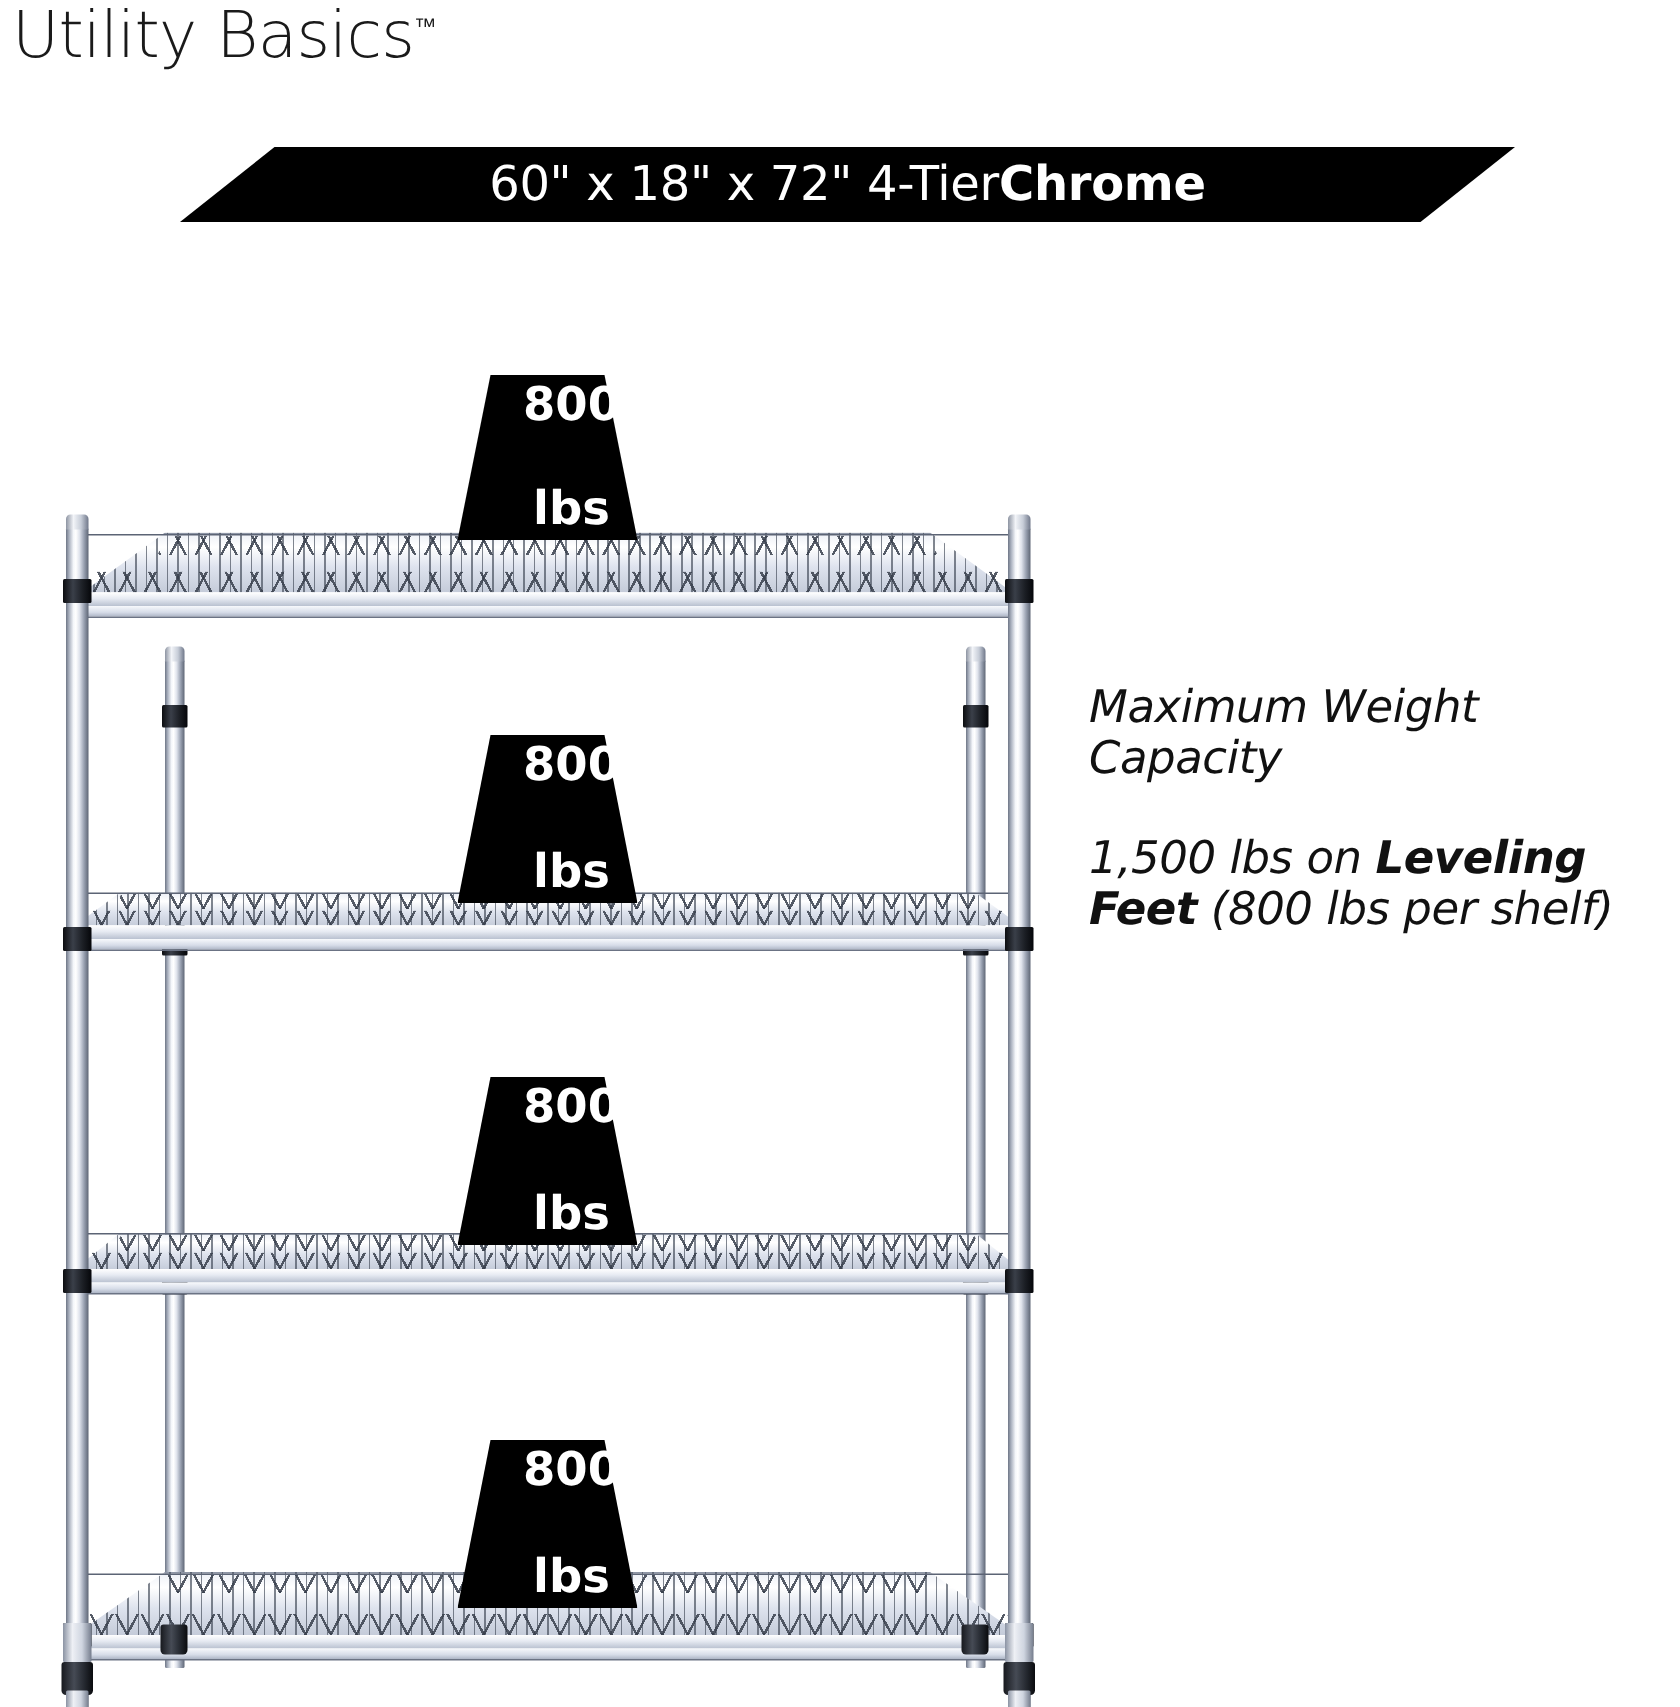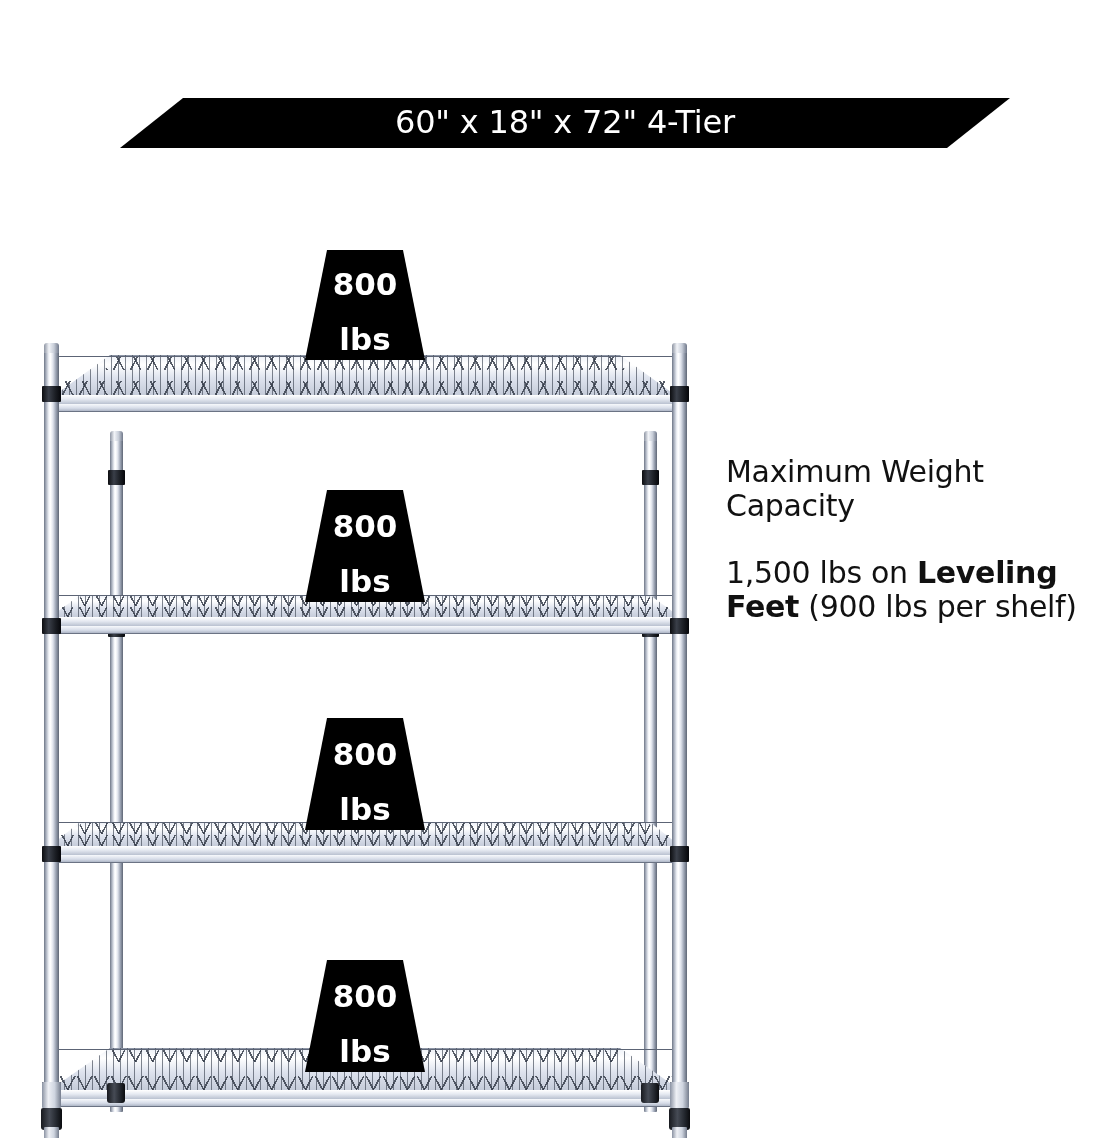--- a/index.html
+++ b/index.html
@@ -38,21 +38,21 @@
   .banner-text b{font-weight:700;}
 
   
   .info{
     position:absolute;left:726px;top:455px;width:394px;
     color:#111111;
     font-family:"DejaVu Sans", sans-serif;
     font-size:30px;line-height:1.12;font-weight:400;
     letter-spacing:-0.3px;
   }
-  .info p{margin:0 16px 34px 0;}
+  .info p{margin:0 16px 34px 0;font-style:italic;}
   .info p:last-child{margin-bottom:0;}
   .info b{font-weight:700;}
 
   
   .rack{position:absolute;left:0px;top:330px;width:730px;height:808px;}
 
   
   .post{
     position:absolute;
     background:linear-gradient(to right,
@@ -122,36 +122,40 @@
     border-bottom:1px solid #6b7384;
   }
 
   
   .callout{position:absolute;}
   .callout .shape{
     position:absolute;left:0;top:0;width:100%;height:100%;
     background:#000000;
   }
   .callout .label{
-    position:absolute;left:0;top:0;width:100%;height:100%;
-    display:flex;flex-direction:column;align-items:center;justify-content:flex-end;
+    position:absolute;left:16px;top:0;width:100%;height:100%;
+    display:flex;flex-direction:column;align-items:center;justify-content:space-between;
     color:#ffffff;font-family:"DejaVu Sans", sans-serif;
-    font-weight:700;font-size:31px;line-height:1.32;letter-spacing:0px;gap:14px;
+    font-weight:700;font-size:31px;line-height:1.32;letter-spacing:0px;
   }
 </style>
 </head>
 <body>
 
 <div class="stage">
 
+  <div class="brand">
+    <span>Utility Basics</span><span class="tm">™</span>
+  </div>
 
   <div class="banner-wrap">
     <div class="banner-bg"></div>
     <div class="banner-text">
         <span>60" x 18" x 72" 4-Tier </span>
+        <b>Chrome</b>
       </div>
   </div>
 
   <div class="rack">
 
     <div class="post" style="left:110px;top:110px;width:13px;height:672px;">
       <div class="post-cap"></div>
     </div>
     <div class="post" style="left:644px;top:110px;width:13px;height:672px;">
       <div class="post-cap"></div>
@@ -265,16 +269,16 @@
       <div class="label">
         <span>800</span>
         <span>lbs</span>
       </div>
     </div>
 
   </div>
 
   <div class="info">
     <p>Maximum Weight Capacity</p>
-    <p><span>1,500 lbs on </span><b>Leveling Feet</b><span> (900 lbs per shelf)</span></p>
+    <p><span>1,500 lbs on </span><b>Leveling Feet</b><span> (800 lbs per shelf)</span></p>
   </div>
 
 </div>
 
 </body></html>

